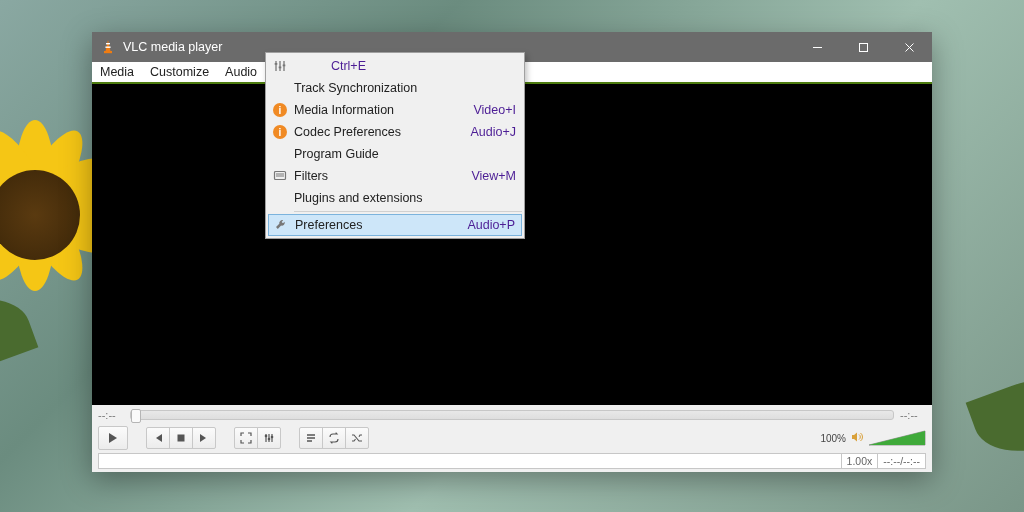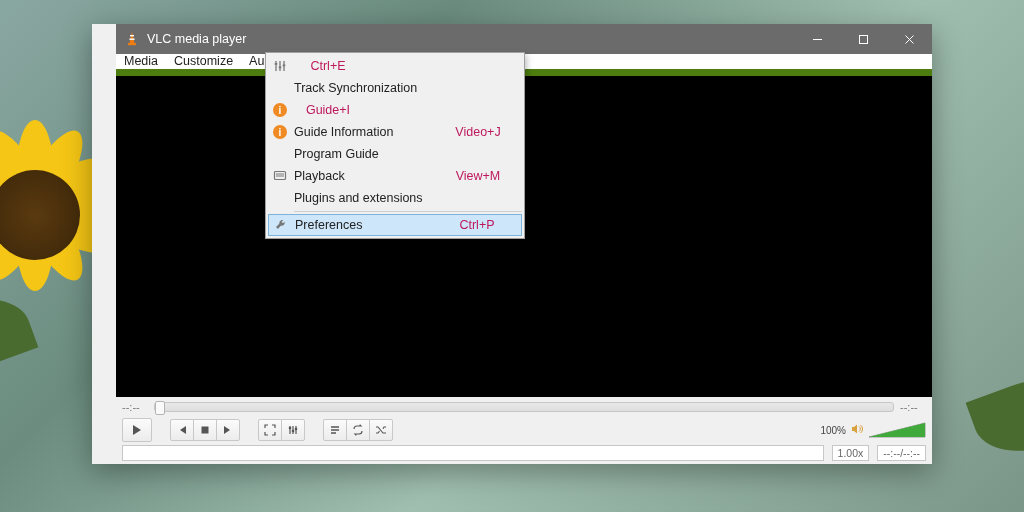--- a/index.html
+++ b/index.html
@@ -20,55 +20,55 @@
   .sunflower .petal:nth-child(7){transform:rotate(180deg);} .sunflower .petal:nth-child(8){transform:rotate(210deg);}
   .sunflower .petal:nth-child(9){transform:rotate(240deg);} .sunflower .petal:nth-child(10){transform:rotate(270deg);}
   .sunflower .petal:nth-child(11){transform:rotate(300deg);} .sunflower .petal:nth-child(12){transform:rotate(330deg);}
   .sunflower .petal { left: 76px; top: 0; }
   .leaf { position:absolute; width:120px; height:70px; background:#4a6b2f; border-radius:0 60% 0 60%; }
   .leaf.l1{left:-90px; top:300px; transform:rotate(-20deg);}
   .leaf.l2{right:-70px; top:380px; transform:rotate(160deg);}
 
   
   .window {
-    position: absolute; left: 92px; top: 24px; width: 840px; height: 440px;
+    position: absolute; left: 92px; top: 32px; width: 840px; height: 440px;
     background: #f0f0f0; box-shadow: 0 8px 28px rgba(0,0,0,.35);
-    display: flex; flex-direction: column; padding-left: 24px;
+    display: flex; flex-direction: column;
   }
   .titlebar {
     height: 30px; background: #6b6b6b; color: #fff; display: flex; align-items: center;
     padding: 0 0 0 8px; font-size: 12.5px;
   }
   .titlebar .cone { width:16px; height:16px; margin-right:7px; position:relative; }
   .titlebar .cone svg{display:block;}
   .titlebar .win-controls { margin-left:auto; display:flex; }
   .win-btn { width:46px; height:30px; display:flex; align-items:center; justify-content:center; color:#fff; }
   .win-btn svg { width:11px; height:11px; }
 
   .menubar {
-    height: 22px; background:#fff; display:flex; align-items:flex-start; font-size:12.5px;
-    border-bottom:7px solid #4d7c0f; position:relative; z-index:5;
+    height: 22px; background:#fff; display:flex; align-items:center; font-size:12.5px;
+    border-bottom:2px solid #4d7c0f; position:relative; z-index:5;
   }
   .menu-item { padding: 0 8px; display:flex; align-items:center; color:#222; }
   .menu-item.open { background:#cde6f9; border:1px solid #7bb3dd; padding:0 7px; }
 
   .video-area { flex:1; background:#000; position:relative; }
 
   
   .dropdown {
     position:absolute; left:265px; top:52px; width:260px;
     background:#f0f0f0; border:1px solid #a0a0a0; box-shadow:2px 3px 6px rgba(0,0,0,.25);
     z-index:20; font-size:12.5px; padding:2px;
   }
   .dd-row { display:flex; align-items:center; height:22px; padding:0 6px 0 2px; }
   .dd-row.sep { height:1px; background:#d0d0d0; margin:2px 0 2px 26px; padding:0; }
   .dd-row.hl { background:#cde6f9; border:1px solid #7bb3dd; height:22px; }
   .dd-icon { width:20px; display:flex; justify-content:center; color:#666; }
   .dd-label { flex:1; padding-left:4px; color:#222; }
-  .dd-accel { color:#be185d; min-width:76px; text-align:center; }
+  .dd-accel { color:#4c1d95; min-width:76px; text-align:right; }
   .info-icon{ width:14px;height:14px;border-radius:50%;background:#f08a24;color:#fff;font-size:10px;font-weight:bold;display:flex;align-items:center;justify-content:center;}
   .wrench{width:14px;height:14px;}
 
   
   .controls { background:#f0f0f0; padding:4px 6px 3px; font-size:11px; color:#555; }
   .seek-row{display:flex;align-items:center;gap:6px;margin-bottom:5px;}
   .seek-track{flex:1;height:10px;background:linear-gradient(#e8e8e8,#dedede);border:1px solid #c7c7c7;border-radius:3px;position:relative;}
   .seek-handle{position:absolute;left:0;top:-2px;width:10px;height:14px;background:#fafafa;border:1px solid #b5b5b5;border-radius:2px;}
   .time-label{min-width:26px;color:#777;font-size:11px;}
   .btn-row{display:flex;align-items:center;gap:18px;}
@@ -77,21 +77,21 @@
   .ctrl-btn svg{width:12px;height:12px;}
   .btn-group{display:flex;gap:0;}
   .btn-group .ctrl-btn{border-radius:0;margin-left:-1px;}
   .btn-group .ctrl-btn:first-child{border-radius:2px 0 0 2px;margin-left:0;}
   .btn-group .ctrl-btn:last-child{border-radius:0 2px 2px 0;}
   .vol-wrap{margin-left:auto;display:flex;align-items:center;gap:4px;}
   .vol-pct{font-size:10px;color:#444;}
   .vol-tri{width:58px;height:18px;position:relative;}
   .vol-tri svg{width:58px;height:18px;}
   .speaker-icon{color:#d9a13b;}
-  .status-row{display:flex;align-items:center;margin-top:3px;gap:9px;}
+  .status-row{display:flex;align-items:center;margin-top:3px;gap:0;}
   .status-track{flex:1;height:16px;border:1px solid #c7c7c7;background:#fff;}
   .status-box{height:16px;border:1px solid #c7c7c7;background:#fff;padding:0 5px;display:flex;align-items:center;font-size:10.5px;margin-left:-1px;color:#666;}
 </style>
 </head>
 <body>
 
 <div class="leaf l1"></div>
 <div class="leaf l2"></div>
 <div class="sunflower sf1">
   <div class="petal"></div>
@@ -255,52 +255,53 @@
     </div>
     <div class="dd-row">
       <span class="dd-icon"></span>
       <span class="dd-label">Track Synchronization</span>
       <span class="dd-accel"></span>
     </div>
     <div class="dd-row">
       <span class="dd-icon">
         <div class="info-icon">i</div>
       </span>
-      <span class="dd-accel">Guide+I</span>
+      <span class="dd-label">Media Information</span>
+      <span class="dd-accel">Video+I</span>
     </div>
     <div class="dd-row">
       <span class="dd-icon">
         <div class="info-icon">i</div>
       </span>
-      <span class="dd-label">Guide Information</span>
-      <span class="dd-accel">Video+J</span>
+      <span class="dd-label">Codec Preferences</span>
+      <span class="dd-accel">Audio+J</span>
     </div>
     <div class="dd-row">
       <span class="dd-icon"></span>
       <span class="dd-label">Program Guide</span>
       <span class="dd-accel"></span>
     </div>
     <div class="dd-row">
       <span class="dd-icon">
         <svg width="14" height="14" viewBox="0 0 14 14">
           <rect x="1.5" y="2.5" width="11" height="8" rx="1" fill="none" stroke="#777" stroke-width="1.2"></rect>
           <path d="M3 5h8M3 7h8" stroke="#777" stroke-width="1"></path>
         </svg>
       </span>
-      <span class="dd-label">Playback</span>
+      <span class="dd-label">Filters</span>
       <span class="dd-accel">View+M</span>
     </div>
     <div class="dd-row">
       <span class="dd-icon"></span>
       <span class="dd-label">Plugins and extensions</span>
       <span class="dd-accel"></span>
     </div>
     <div class="dd-row sep"></div>
     <div class="dd-row hl">
       <span class="dd-icon">
         <svg class="wrench" viewBox="0 0 14 14">
           <path d="M9.2 2.3a3 3 0 0 0-3.9 3.5L2 9.1l1.8 1.8 3.3-3.3a3 3 0 0 0 3.5-3.9L9 5.3 7.6 3.9Z" fill="#777"></path>
         </svg>
       </span>
       <span class="dd-label">Preferences</span>
-      <span class="dd-accel">Ctrl+P</span>
+      <span class="dd-accel">Audio+P</span>
     </div>
   </div>
 
 </body></html>

